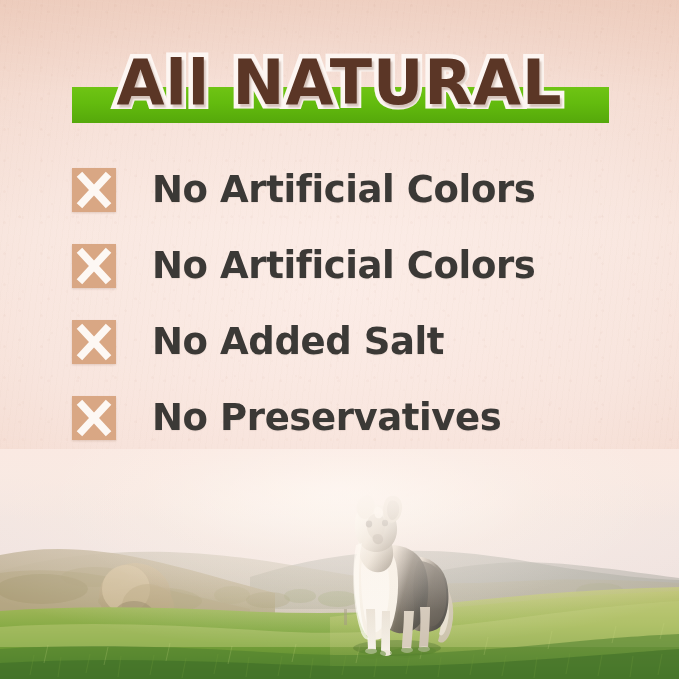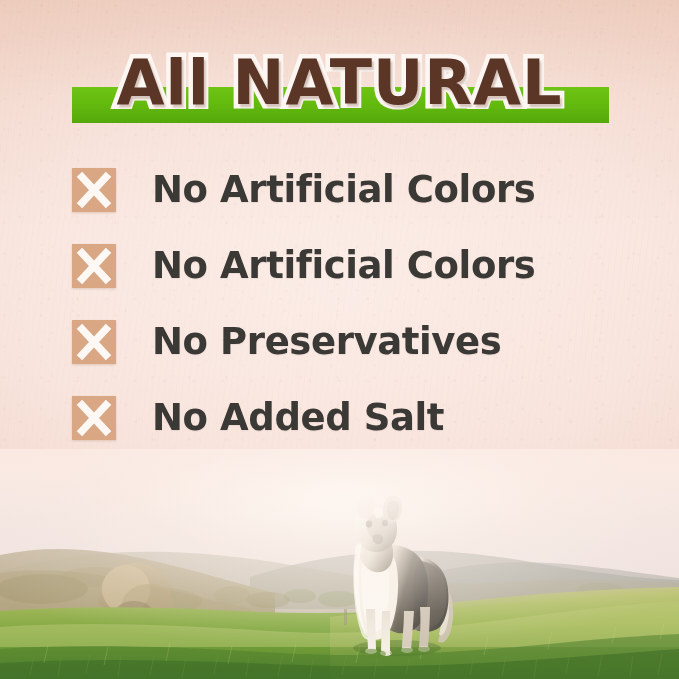--- a/index.html
+++ b/index.html
@@ -180,30 +180,30 @@
       </div>
       <div class="row-label">No Artificial Colors</div>
     </div>
 
     <div class="row">
       <div class="xbox">
         <svg viewBox="0 0 44 44" xmlns="http://www.w3.org/2000/svg">
           <path d="M10 9 L34 35 M34 9 L10 35" stroke="#fdf8f4" stroke-width="7.5" stroke-linecap="square" fill="none"></path>
         </svg>
       </div>
-      <div class="row-label">No Preservatives</div>
+      <div class="row-label">No Added Salt</div>
     </div>
 
     <div class="row">
       <div class="xbox">
         <svg viewBox="0 0 44 44" xmlns="http://www.w3.org/2000/svg">
           <path d="M10 9 L34 35 M34 9 L10 35" stroke="#fdf8f4" stroke-width="7.5" stroke-linecap="square" fill="none"></path>
         </svg>
       </div>
-      <div class="row-label">No Added Salt</div>
+      <div class="row-label">No Preservatives</div>
     </div>
 
   </div>
 
   <div class="photo">
     <svg viewBox="0 0 679 230" xmlns="http://www.w3.org/2000/svg" preserveAspectRatio="none">
       <defs>
         <linearGradient id="skyGrad" x1="0" y1="0" x2="0" y2="1">
           <stop offset="0%" stop-color="#f4e4dd"></stop>
           <stop offset="45%" stop-color="#f0e2de"></stop>

